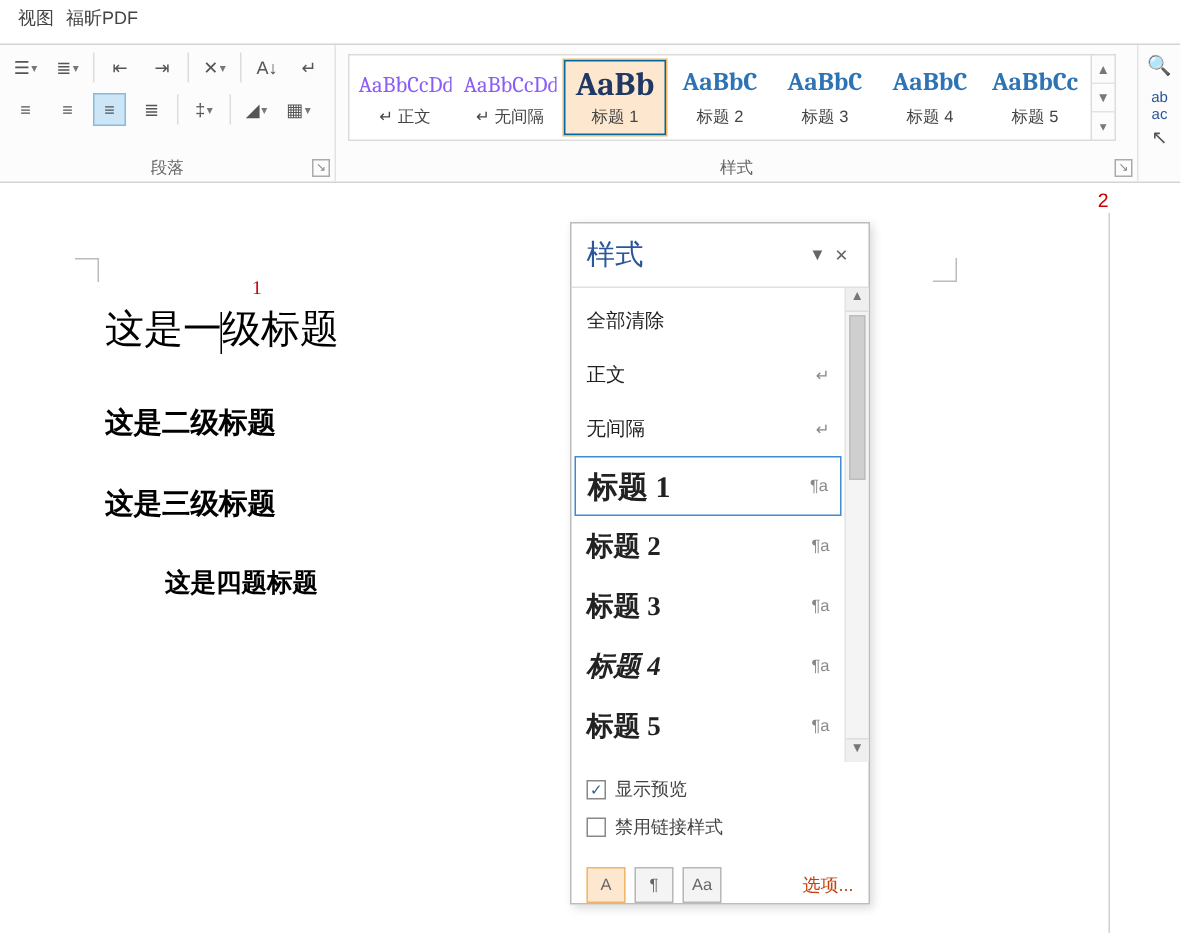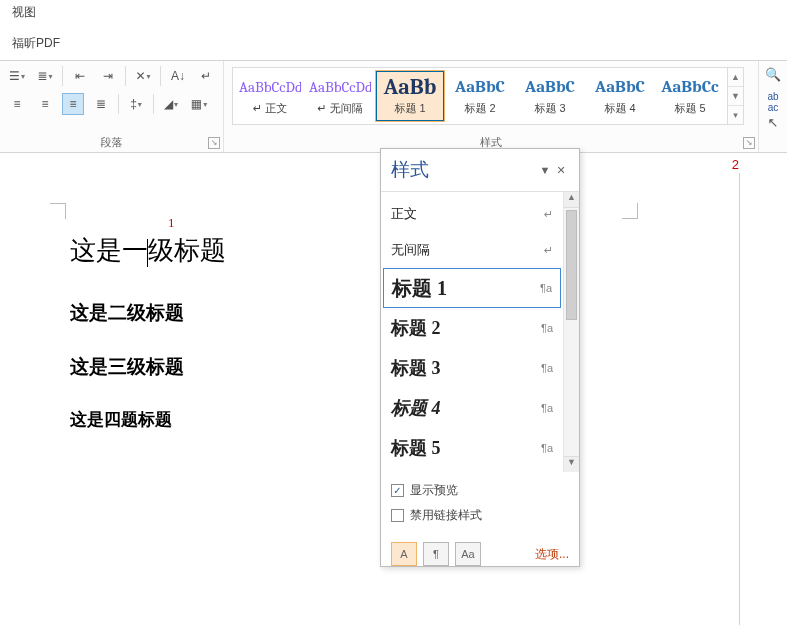--- a/index.html
+++ b/index.html
@@ -11,24 +11,22 @@
     width: 787px;
     height: 625px;
     overflow: hidden;
     position: relative;
     color: #444;
   }
 
   
   .tabs {
     display: flex;
-    gap: 10px;
     padding: 2px 8px 6px;
     border-bottom: 1px solid #d4d4d4;
-    flex-direction: column;
   }
   .tabs span { padding: 2px 4px; }
 
   
   .ribbon {
     display: flex;
     border-bottom: 1px solid #d4d4d4;
     height: 92px;
     background: #fcfcfc;
   }
@@ -197,21 +195,21 @@
   .line1 .caret {
     display:inline-block;
     width:0;
     border-left:1.5px solid #000;
     height:28px;
     vertical-align:middle;
     margin:0 0 0 -1px;
   }
   .line2 { font-size: 19px; font-weight: bold; margin-bottom: 28px; }
   .line3 { font-size: 19px; font-weight: bold; margin-bottom: 28px; }
-  .line4 { font-size: 17px; font-weight: bold; }
+  .line4 { font-size: 17px; font-weight: bold; margin-left: 40px; }
 
   
   .styles-pane {
     position: absolute;
     left: 380px;
     top: 148px;
     width: 200px;
     background: #fff;
     border: 1px solid #bcbcbc;
     box-shadow: 2px 2px 6px rgba(0,0,0,0.15);
@@ -436,20 +434,24 @@
 
 <div class="styles-pane">
   <div class="pane-title">
     <span class="t">样式</span>
     <span class="ic">▼</span>
     <span class="ic">✕</span>
   </div>
   <div class="pane-list-wrap">
     <div class="pane-list" id="pane-list">
         <div class="pane-item small">
+          <span class="lbl ">全部清除</span>
+          <span class="mark"></span>
+        </div>
+        <div class="pane-item small">
           <span class="lbl ">正文</span>
           <span class="mark">↵</span>
         </div>
         <div class="pane-item small">
           <span class="lbl ">无间隔</span>
           <span class="mark">↵</span>
         </div>
         <div class="pane-item h1 sel">
           <span class="lbl h1">标题 1</span>
           <span class="mark">¶a</span>

